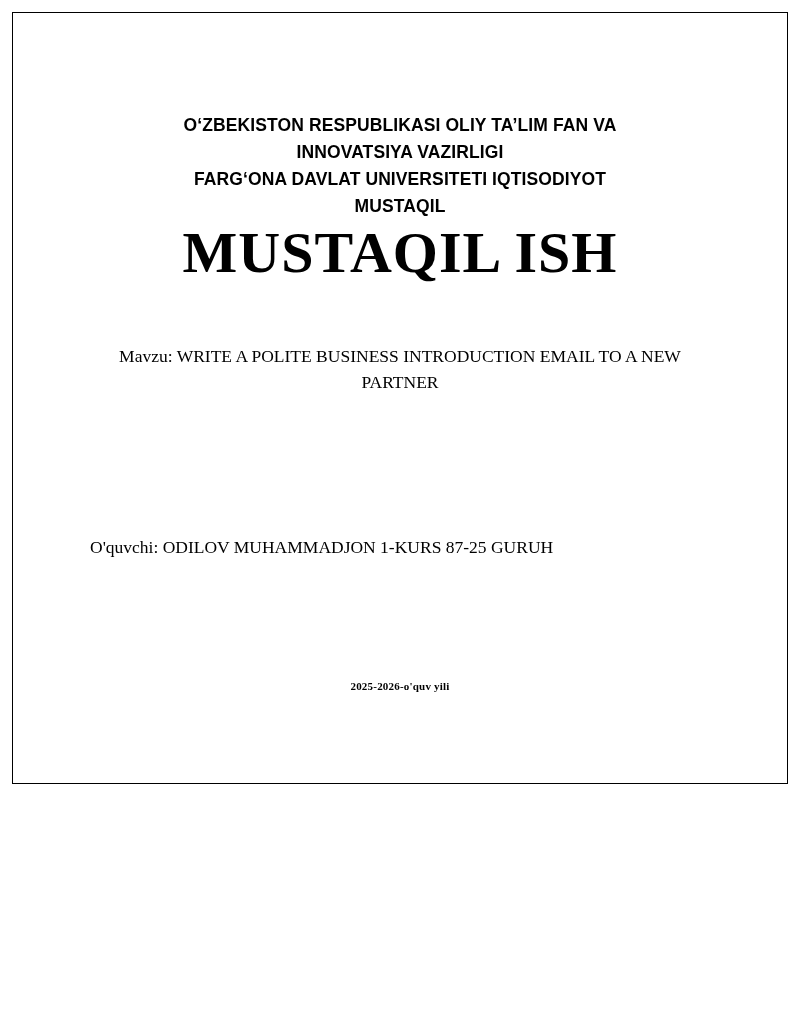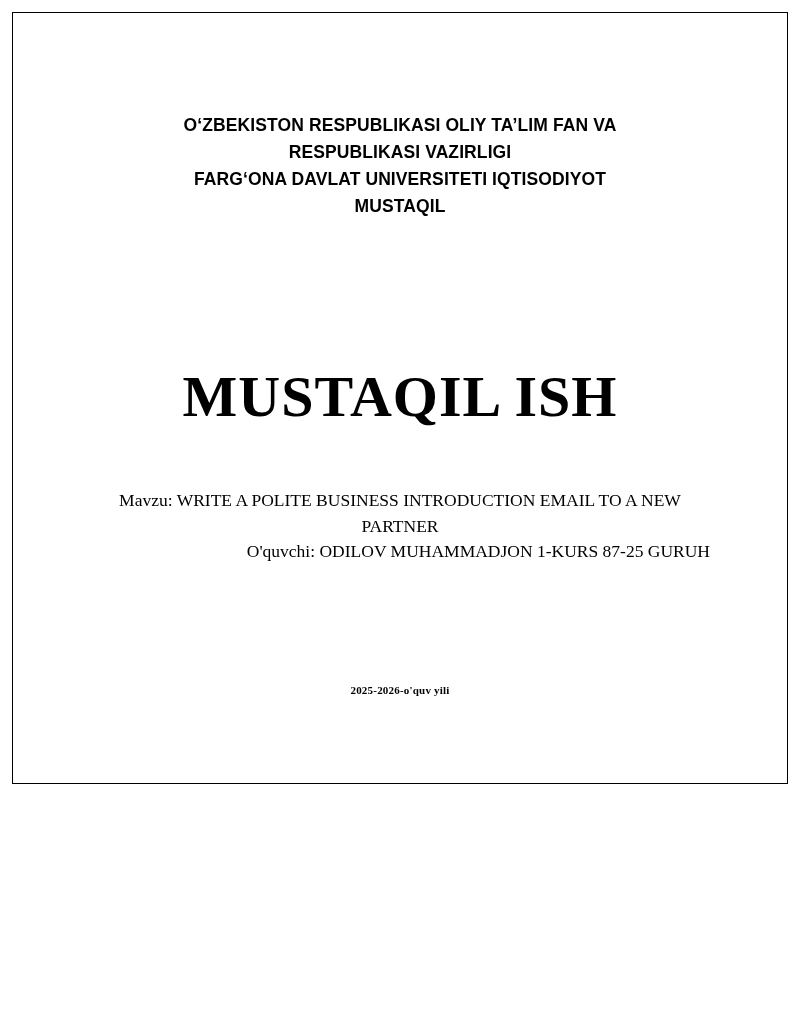--- a/index.html
+++ b/index.html
@@ -43,37 +43,37 @@
     font-family: "Liberation Sans", sans-serif;
     font-weight: bold;
     font-size: 17.5px;
     line-height: 1.55;
     letter-spacing: 0.1px;
   }
   .org-heading .line {
     display: block;
   }
   .doc-title {
-    margin-top: 144px;
     text-align: center;
     font-family: "Liberation Serif", serif;
     font-weight: bold;
     font-size: 58px;
     letter-spacing: 1px;
     line-height: 1.1;
   }
   .subject {
     margin-top: 60px;
     text-align: center;
     font-family: "Liberation Serif", serif;
     font-size: 17.5px;
     line-height: 1.45;
   }
   .student {
-    text-align: right;
+    margin-top: 140px;
+    text-align: left;
     font-family: "Liberation Serif", serif;
     font-size: 17.5px;
     line-height: 1.45;
   }
   .year {
     margin-top: 120px;
     text-align: center;
     font-family: "Liberation Serif", serif;
     font-weight: bold;
     font-size: 11px;
@@ -83,21 +83,21 @@
 </head>
 <body>
 
 <div class="page">
   <div class="page-border"></div>
 
   <div class="content">
 
     <div class="org-heading">
       <span class="line">O‘ZBEKISTON RESPUBLIKASI OLIY TA’LIM FAN VA</span>
-      <span class="line">RESPUBLIKASI VAZIRLIGI</span>
+      <span class="line">INNOVATSIYA VAZIRLIGI</span>
       <span class="line">FARG‘ONA DAVLAT UNIVERSITETI IQTISODIYOT</span>
       <span class="line">MUSTAQIL</span>
     </div>
 
     <div class="doc-title">MUSTAQIL ISH</div>
 
     <div class="subject">
       <span class="line">Mavzu: WRITE A POLITE BUSINESS INTRODUCTION EMAIL TO A</span>
       <span class="line">NEW PARTNER</span>
     </div>

